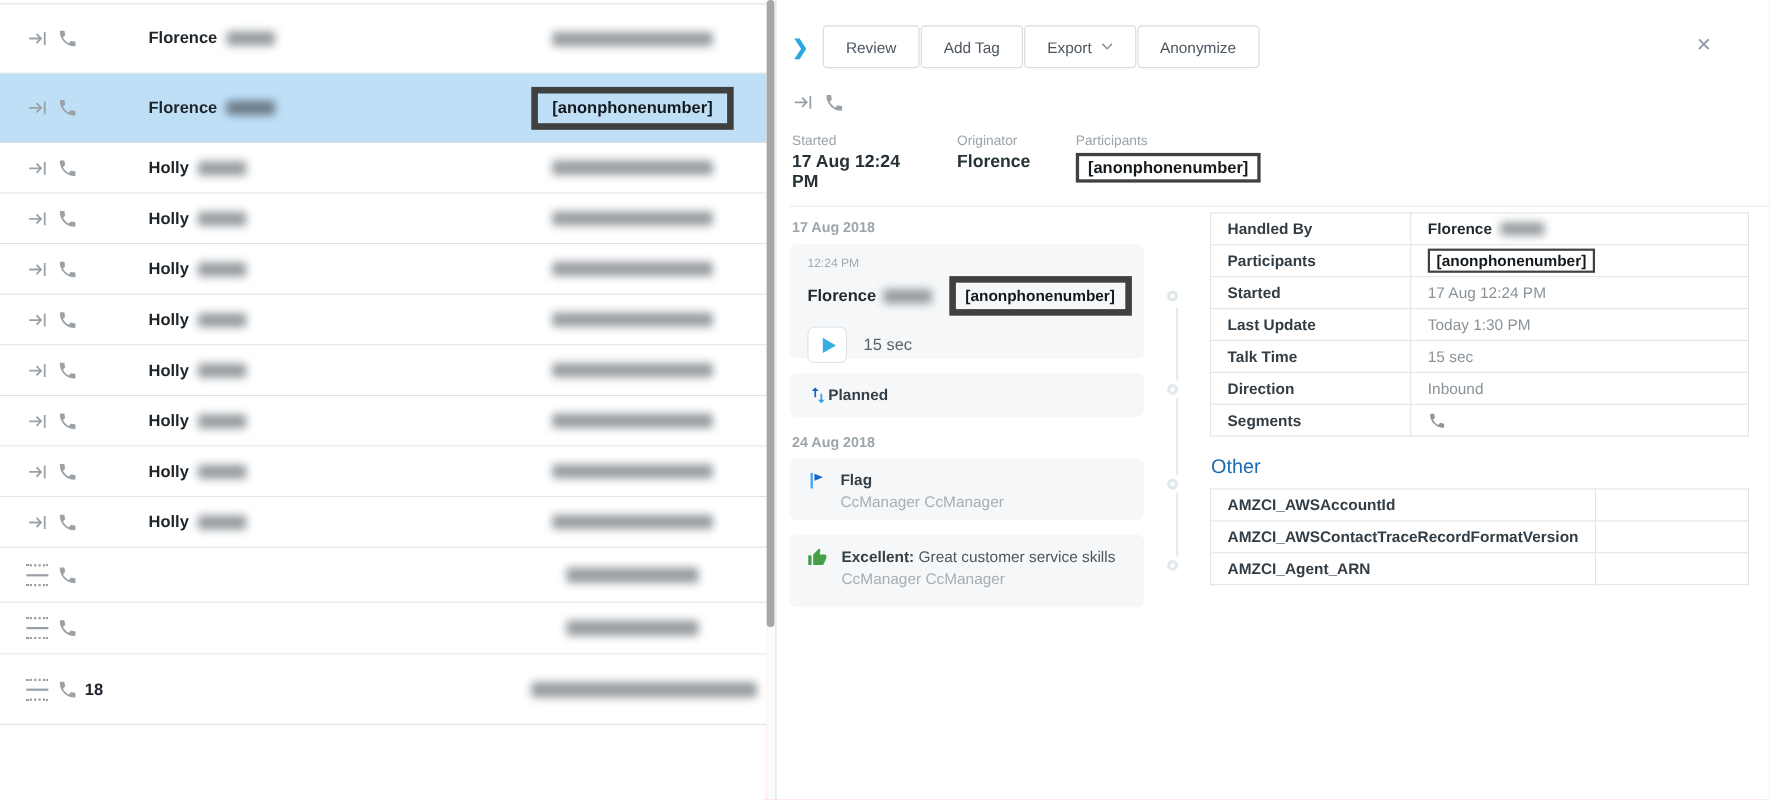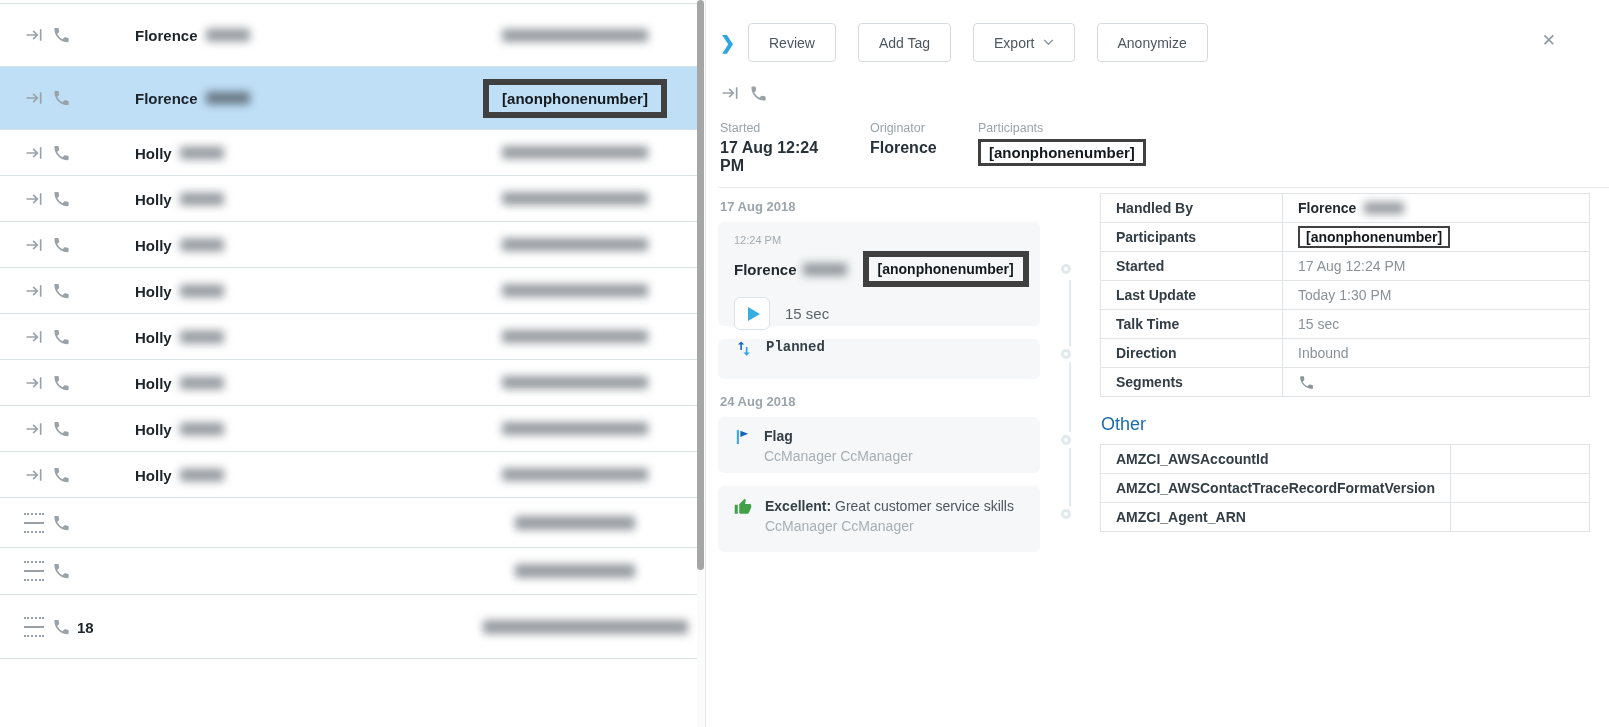--- a/index.html
+++ b/index.html
@@ -26,21 +26,21 @@
   .campaign-icon .dash { border-top:2px solid #98a0a6; }
 
   
   .vscroll { position:absolute; left:697px; top:0; width:8px; height:727px; background:#fbfbfb; }
   .vscroll .thumb { position:absolute; left:0; top:0; width:7px; height:570px; background:#a6a6a6; border-radius:4px; }
 
   
   .rp { position:absolute; left:705px; top:0; width:904px; height:727px; background:#fff; border-left:1px solid #e4e8ea; padding-left:12px; overflow:hidden; }
   .toolbar { position:relative; display:flex; align-items:center; padding-top:23px; }
   .expander { font-size:18px; font-weight:bold; color:#2aa7e0; width:30px; padding-left:2px; cursor:pointer; }
-  .btn { height:39px; border:1px solid #d5dbe0; border-radius:4px; background:#fff; color:#4c565f; font-size:14px; font-family:"Liberation Sans",sans-serif; padding:0 20px; margin-right:22px; display:flex; align-items:center; gap:8px; cursor:pointer; }
+  .btn { height:39px; border:1px solid #d5dbe0; border-radius:4px; background:#fff; color:#4c565f; font-size:14px; font-family:"Liberation Sans",sans-serif; padding:0 20px; margin-right:1px; display:flex; align-items:center; gap:8px; cursor:pointer; }
   .btn .caret { width:11px; height:7px; }
   .close-x { position:absolute; right:53px; top:32px; font-size:17px; color:#909ba5; cursor:pointer; line-height:1; }
   .rp-icons { display:flex; align-items:center; gap:9px; margin:21px 0 0 2px; height:20px; }
   .meta { display:flex; margin:18px 0 0 2px; }
   .meta .m { margin-right:28px; }
   .meta .lab { font-size:12.5px; color:#9aa4ab; margin-bottom:4px; }
   .meta .val { font-size:16px; font-weight:bold; color:#263238; display:flex; align-items:center; gap:8px; }
   .meta .greenbox { padding:2px 8px; border-width:3px; font-size:15px; }
   .rp-divider { border-bottom:1px solid #e7ebed; margin-top:12px; }
 
@@ -52,21 +52,21 @@
   .card { background:#f5f7f8; border-radius:6px; padding:12px 16px; margin-bottom:13px; }
   .card.rec { height:104px; }
   .rec .time { font-size:11px; color:#a3abb1; margin-bottom:5px; }
   .rec .line2 { display:flex; align-items:center; gap:8px; }
   .rec .agent { font-size:15px; font-weight:bold; color:#222a30; display:flex; align-items:center; gap:6px; }
   .rec .greenbox { padding:4px 9px; font-size:14px; }
   .rec .line3 { display:flex; align-items:center; margin-top:10px; }
   .playbtn { width:36px; height:33px; background:#fff; border:1px solid #dde4e7; border-radius:6px; display:flex; align-items:center; justify-content:center; cursor:pointer; }
   .playbtn .tri { width:0; height:0; border-left:12px solid #35aee2; border-top:7px solid transparent; border-bottom:7px solid transparent; margin-left:3px; }
   .dur { font-size:15px; color:#5a646b; margin-left:15px; }
-  .card.planned { height:40px; display:flex; gap:13px; padding:0 16px;font-family:Liberation Mono, monospace; }
+  .card.planned { height:40px; display:flex; align-items:center; gap:0; padding:0 16px; }
   .planned .t { font-size:14px; font-weight:bold; color:#343f47; }
   .card.flagc { height:56px; padding-top:11px; }
   .card .crow { display:flex; align-items:flex-start; gap:13px; }
   .card .t { font-size:14px; font-weight:bold; color:#343f47; }
   .card .sub { font-size:14px; color:#a6afb5; margin-top:4px; }
   .card.ratec { height:66px; padding-top:12px; }
   .ratec .t b { color:#343f47; } .ratec .t span.rest { font-weight:normal; color:#4d575e; }
 
   .rail { width:60px; flex:none; position:relative; }
   .rail .line { position:absolute; left:29px; top:92px; height:230px; width:2px; background:#e4ebee; }

